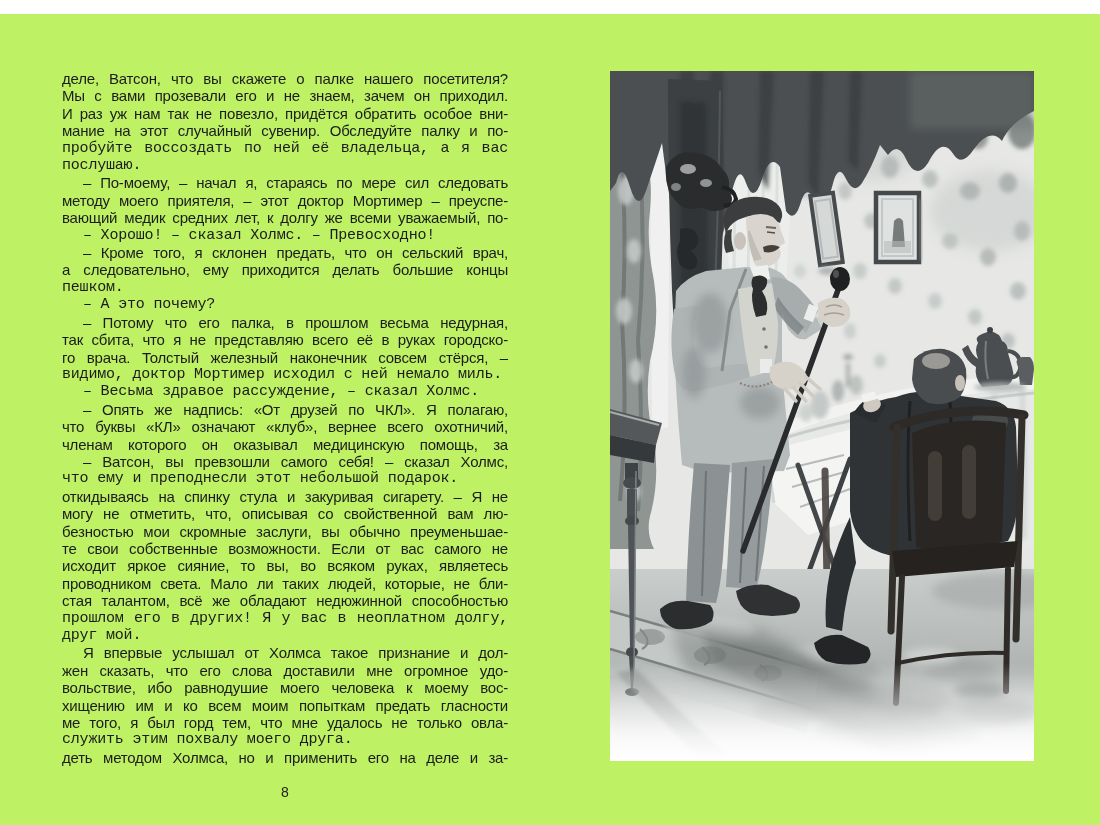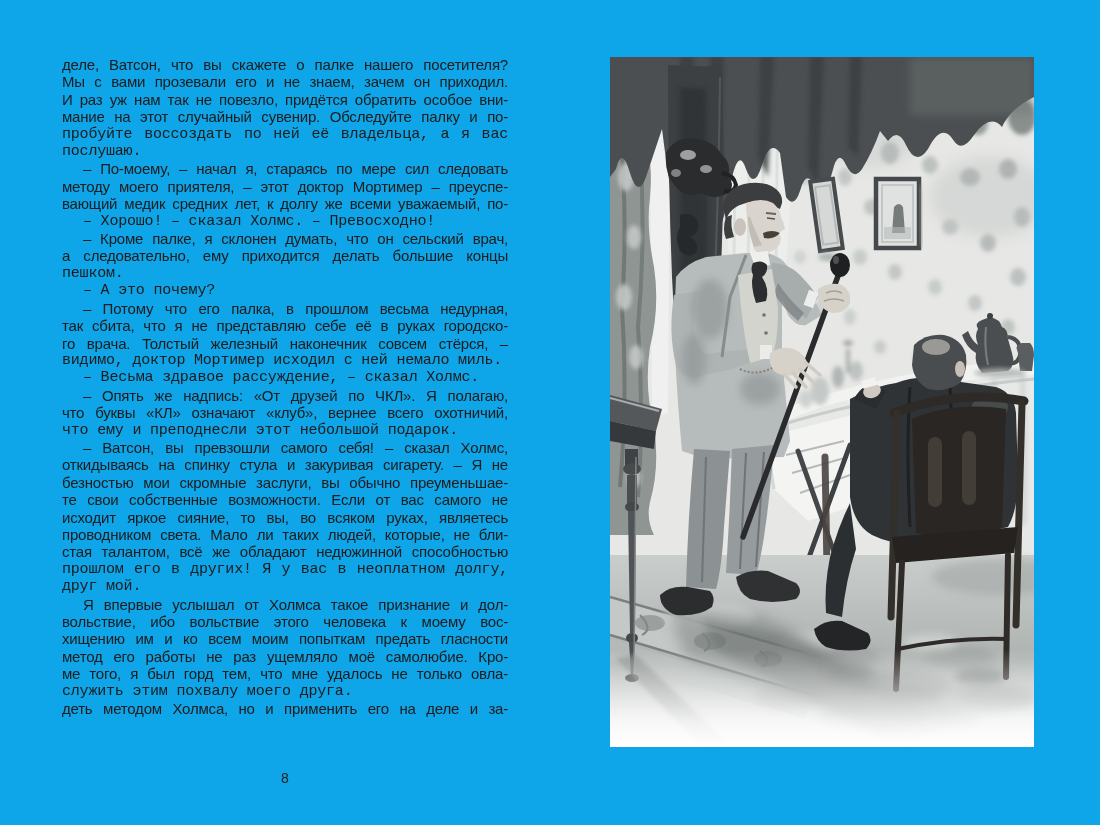--- a/index.html
+++ b/index.html
@@ -1,20 +1,20 @@
 <!DOCTYPE html>
 <html><head>
 <meta charset="utf-8">
 <style>
   html,body{margin:0;padding:0;}
   body{
     width:1100px;height:825px;background:#ffffff;position:relative;overflow:hidden;
     font-family:"Liberation Sans", sans-serif;
   }
-  .spread{position:absolute;inset:0;background:#0ea5e9;}
+  .spread{position:absolute;inset:0;background:#bef264;margin-top:14px;}
   
   .text-col{
     position:absolute;left:62px;top:56px;width:446px;
     font-size:15px;line-height:17.4px;letter-spacing:-0.2px;
     color:#1c1c1c;font-weight:400;
   }
   .tline{text-align:justify;text-align-last:justify;white-space:normal;}
   .tline.last{text-align-last:left;font-family:Liberation Mono, monospace;}
   .tline.ind{text-indent:21px;}
   .page-num{
@@ -32,44 +32,46 @@
     <div class="text-col">
         <div class="tline">деле, Ватсон, что вы скажете о палке нашего посетителя?</div>
         <div class="tline">Мы с вами прозевали его и не знаем, зачем он приходил.</div>
         <div class="tline">И раз уж нам так не повезло, придётся обратить особое вни-</div>
         <div class="tline">мание на этот случайный сувенир. Обследуйте палку и по-</div>
         <div class="tline last">пробуйте воссоздать по ней её владельца, а я вас послушаю.</div>
         <div class="tline ind">– По-моему, – начал я, стараясь по мере сил следовать</div>
         <div class="tline">методу моего приятеля, – этот доктор Мортимер – преуспе-</div>
         <div class="tline">вающий медик средних лет, к долгу же всеми уважаемый, по-</div>
         <div class="tline ind last">– Хорошо! – сказал Холмс. – Превосходно!</div>
-        <div class="tline ind">– Кроме палке, я склонен думать, что он сельский врач,</div>
+        <div class="tline ind">– Кроме того, я склонен предать, что он сельский врач,</div>
         <div class="tline">а следовательно, ему приходится делать большие концы</div>
         <div class="tline last">пешком.</div>
         <div class="tline ind last">– А это почему?</div>
         <div class="tline ind">– Потому что его палка, в прошлом весьма недурная,</div>
-        <div class="tline">так сбита, что я не представляю себе её в руках городско-</div>
+        <div class="tline">так сбита, что я не представляю всего её в руках городско-</div>
         <div class="tline">го врача. Толстый железный наконечник совсем стёрся, –</div>
         <div class="tline last">видимо, доктор Мортимер исходил с ней немало миль.</div>
         <div class="tline ind last">– Весьма здравое рассуждение, – сказал Холмс.</div>
         <div class="tline ind">– Опять же надпись: «От друзей по ЧКЛ». Я полагаю,</div>
         <div class="tline">что буквы «КЛ» означают «клуб», вернее всего охотничий,</div>
+        <div class="tline">членам которого он оказывал медицинскую помощь, за</div>
+        <div class="tline ind">– Ватсон, вы превзошли самого себя! – сказал Холмс,</div>
         <div class="tline last">что ему и преподнесли этот небольшой подарок.</div>
-        <div class="tline ind">– Ватсон, вы превзошли самого себя! – сказал Холмс,</div>
         <div class="tline">откидываясь на спинку стула и закуривая сигарету. – Я не</div>
+        <div class="tline">могу не отметить, что, описывая со свойственной вам лю-</div>
         <div class="tline">безностью мои скромные заслуги, вы обычно преуменьшае-</div>
         <div class="tline">те свои собственные возможности. Если от вас самого не</div>
         <div class="tline">исходит яркое сияние, то вы, во всяком руках, являетесь</div>
         <div class="tline">проводником света. Мало ли таких людей, которые, не бли-</div>
         <div class="tline">стая талантом, всё же обладают недюжинной способностью</div>
         <div class="tline last">прошлом его в других! Я у вас в неоплатном долгу, друг мой.</div>
         <div class="tline ind">Я впервые услышал от Холмса такое признание и дол-</div>
-        <div class="tline">вольствие, ибо вольствие этого человека к моему вос-</div>
+        <div class="tline">жен сказать, что его слова доставили мне огромное удо-</div>
+        <div class="tline">вольствие, ибо равнодушие моего человека к моему вос-</div>
         <div class="tline">хищению им и ко всем моим попыткам предать гласности</div>
-        <div class="tline">метод его работы не раз ущемляло моё самолюбие. Кро-</div>
         <div class="tline">ме того, я был горд тем, что мне удалось не только овла-</div>
         <div class="tline last">служить этим похвалу моего друга.</div>
         <div class="tline">деть методом Холмса, но и применить его на деле и за-</div>
       </div>
     <div class="page-num">8</div>
   </div>
 
   <div class="page-right">
     <svg width="424" height="690" viewBox="0 0 424 690" role="img" aria-label="Чёрно-белая акварельная иллюстрация: Ватсон стоит у окна с тёмными шторами и рассматривает трость с круглым набалдашником; Холмс сидит спиной на венском стуле за накрытым столом с кофейником; на стене две картины, на полу узорный ковёр с длинными тенями">
       <defs>

